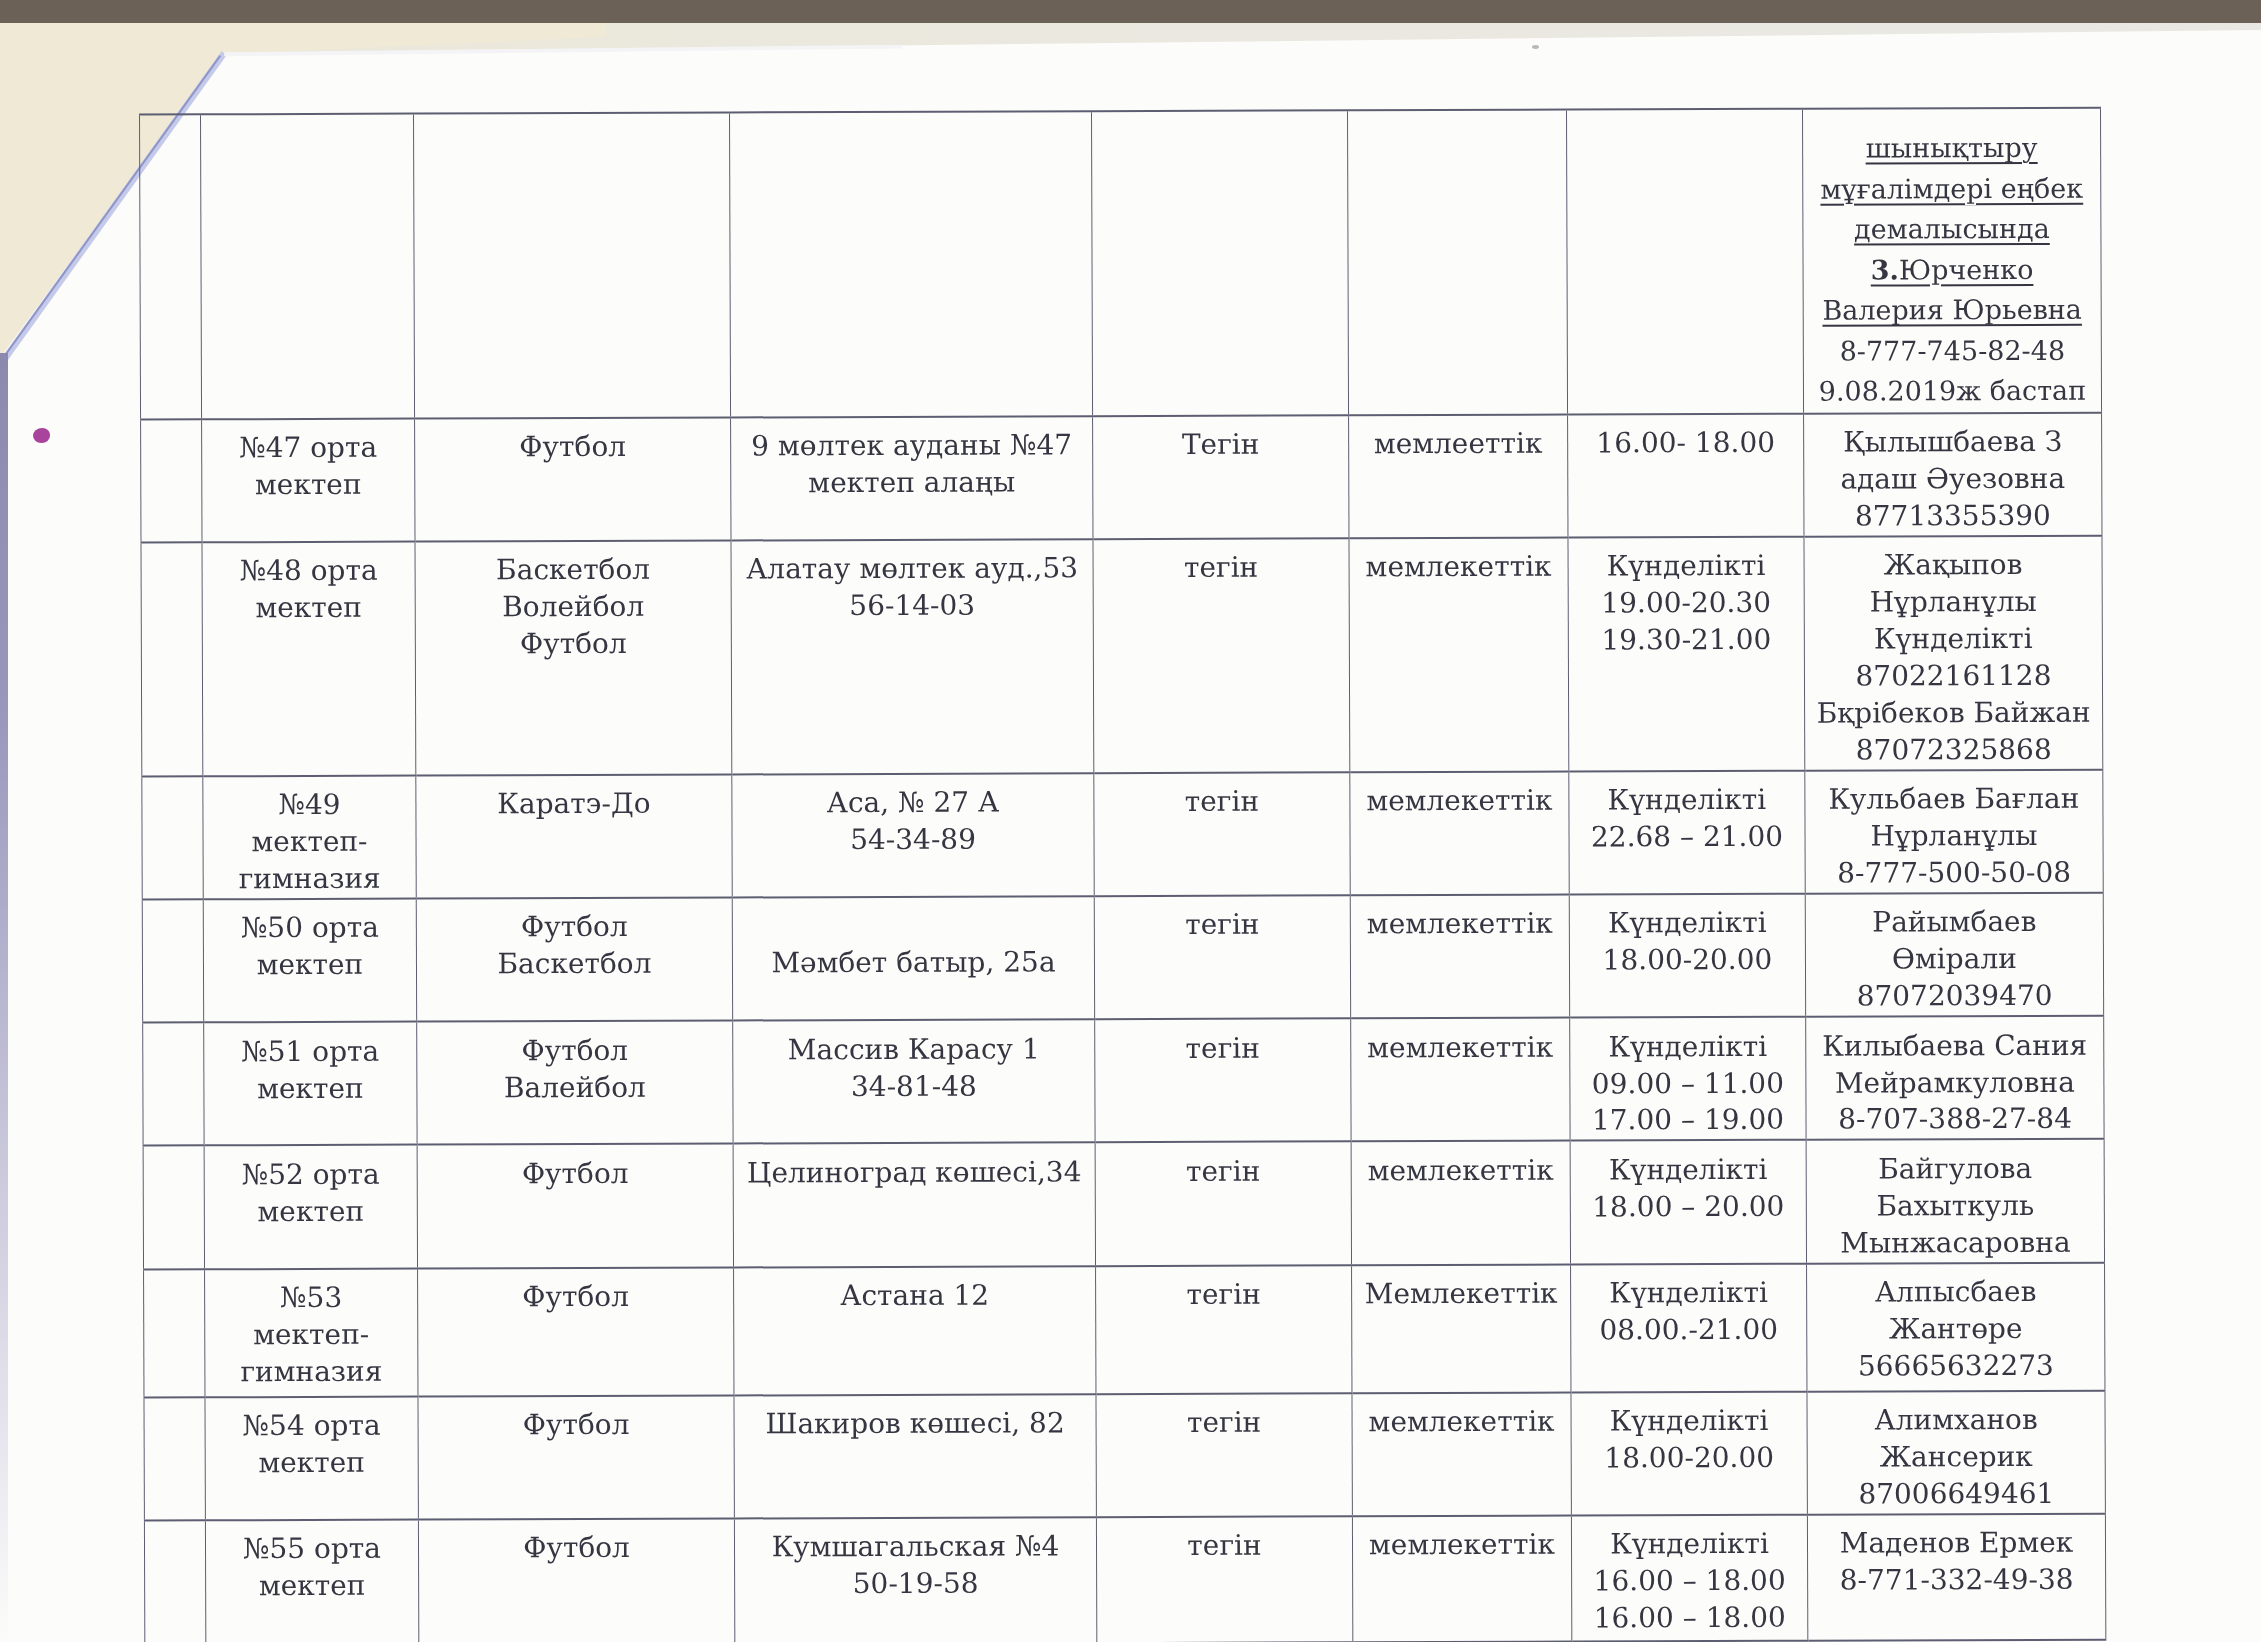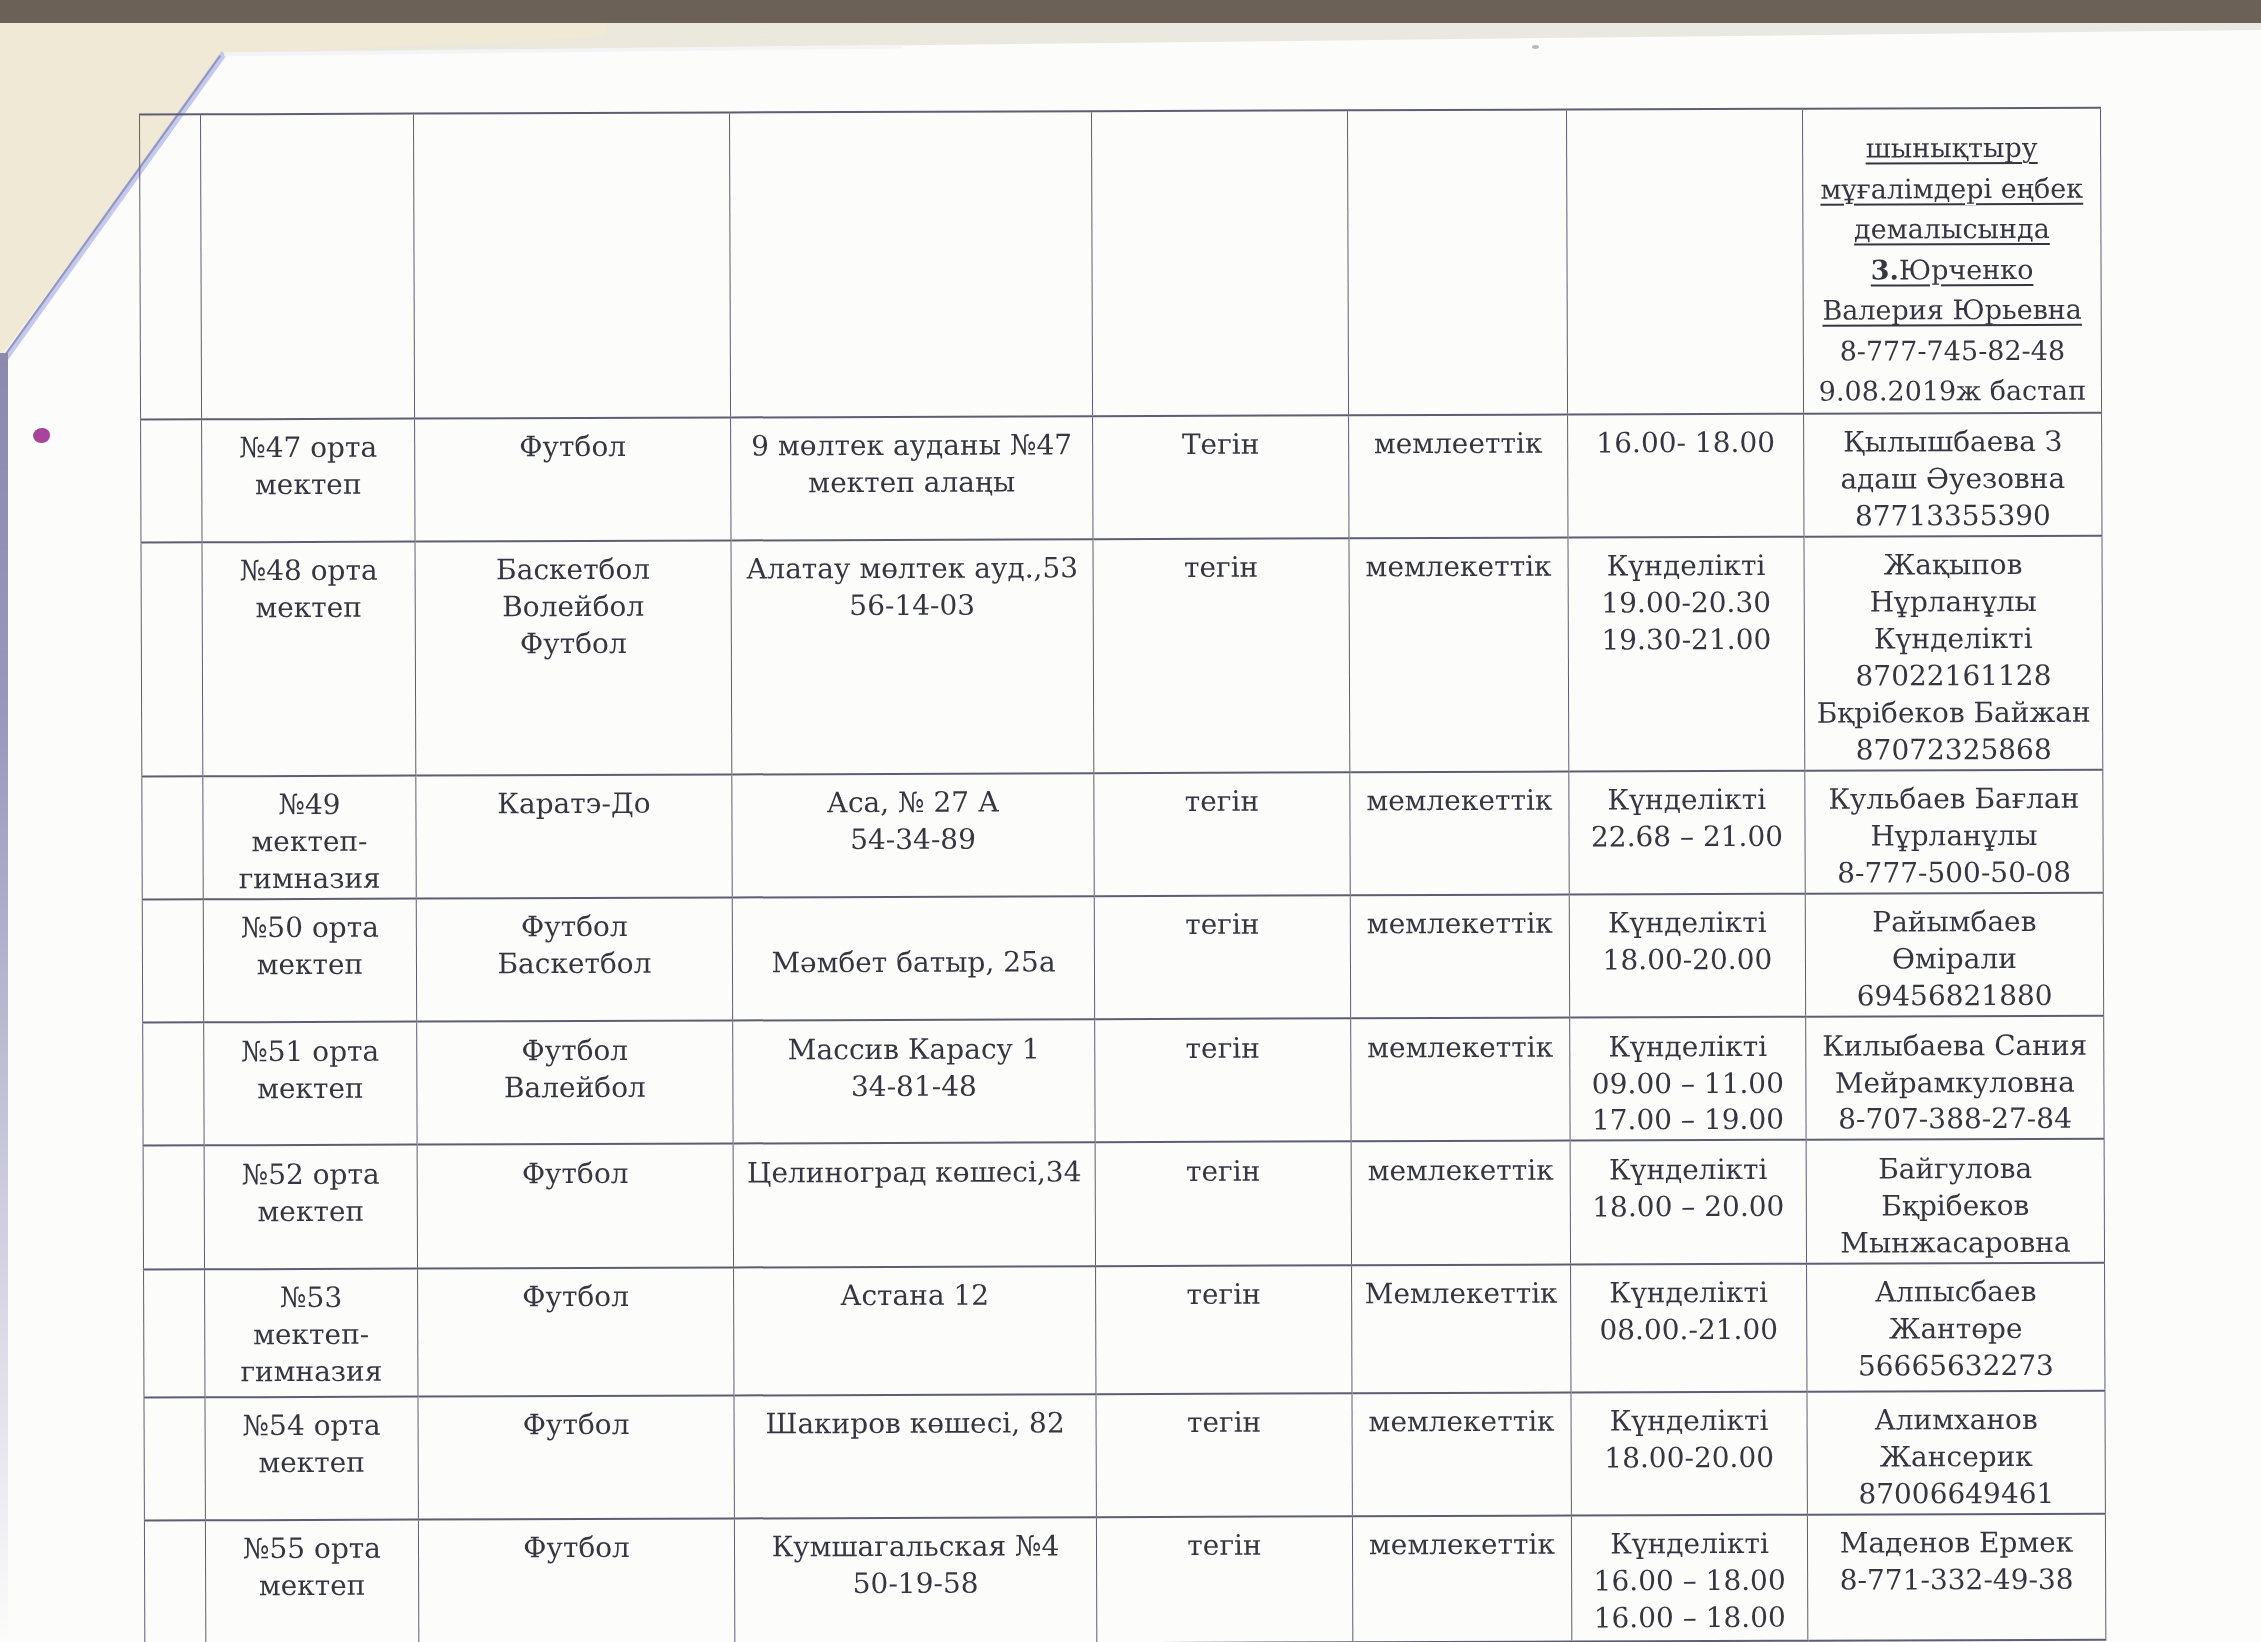--- a/index.html
+++ b/index.html
@@ -201,21 +201,21 @@
           </td>
           <td>
             <div class="ln">мемлекеттік</div>
           </td>
           <td>
             <div class="ln">Күнделікті</div>
             <div class="ln">18.00-20.00</div>
           </td>
           <td>
             <div class="ln"><span>Райымбаев Өмірали</span></div>
-            <div class="ln"><span>69456821880</span></div>
+            <div class="ln"><span>87072039470</span></div>
           </td>
         </tr>
         <tr style="height: 113px;">
           <td></td>
           <td>
             <div class="ln">№51 орта</div>
             <div class="ln">мектеп</div>
           </td>
           <td>
             <div class="ln">Футбол</div>
@@ -259,21 +259,21 @@
           </td>
           <td>
             <div class="ln">мемлекеттік</div>
           </td>
           <td>
             <div class="ln">Күнделікті</div>
             <div class="ln">18.00 – 20.00</div>
           </td>
           <td>
             <div class="ln"><span>Байгулова</span></div>
-            <div class="ln"><span>Бқрібеков</span></div>
+            <div class="ln"><span>Бахыткуль</span></div>
             <div class="ln"><span>Мынжасаровна</span></div>
           </td>
         </tr>
         <tr style="height: 128px;">
           <td></td>
           <td>
             <div class="ln">№53</div>
             <div class="ln">мектеп-</div>
             <div class="ln">гимназия</div>
           </td>

